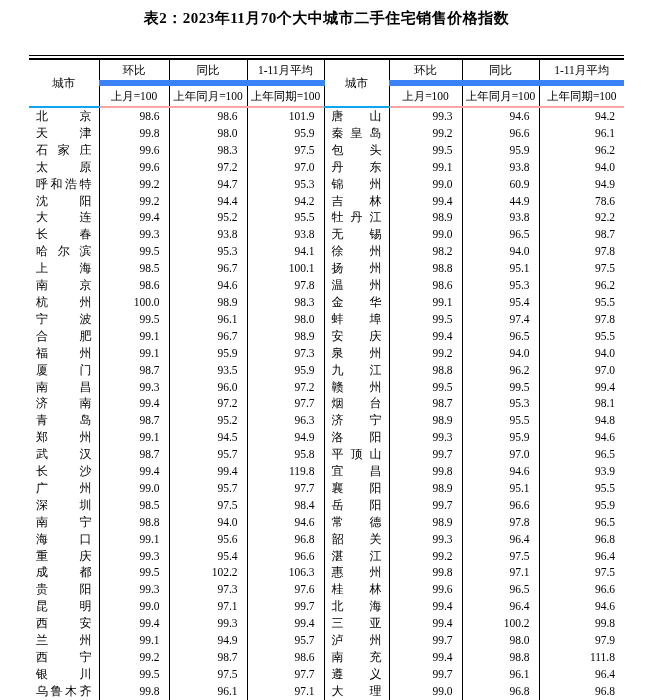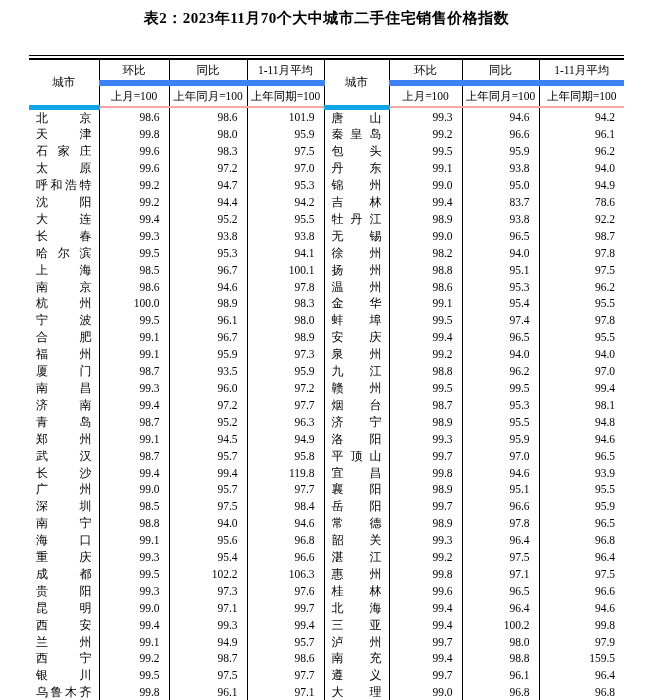--- a/index.html
+++ b/index.html
@@ -50,21 +50,21 @@
   }
   thead th {
     font-size: 11.5px;
     text-align: center;
     height: 20px;
     border-left: 1px solid #000;
   }
   thead th.c1 { border-left: none; }
   thead tr.toprow th.split { border-bottom: 6px solid #3b82f6; }
   thead th { border-bottom: 2px solid #fca5a5; }
-  thead tr.toprow th.cityhead { border-bottom: 5px solid #0ea5e9; }
+  thead tr.toprow th.cityhead { border-bottom: 2px solid #0ea5e9; }
   tbody td {
     height: 16.9px;
     font-size: 11.5px;
     border-left: 1px solid #000;
     line-height: 16.9px;
   }
   tbody td.c1 { border-left: none; }
   tbody td.num {
     text-align: right;
     padding-right: 9px;
@@ -180,35 +180,35 @@
             <td class="city c1">
               <div class="cityname">呼和浩特</div>
             </td>
             <td class="num">99.2</td>
             <td class="num">94.7</td>
             <td class="num">95.3</td>
             <td class="city">
               <div class="cityname">锦州</div>
             </td>
             <td class="num">99.0</td>
-            <td class="num">95.0</td>
+            <td class="num">60.9</td>
             <td class="num">94.9</td>
           </tr>
           <tr>
             <td class="city c1">
               <div class="cityname">沈阳</div>
             </td>
             <td class="num">99.2</td>
             <td class="num">94.4</td>
             <td class="num">94.2</td>
             <td class="city">
               <div class="cityname">吉林</div>
             </td>
             <td class="num">99.4</td>
-            <td class="num">83.7</td>
+            <td class="num">44.9</td>
             <td class="num">78.6</td>
           </tr>
           <tr>
             <td class="city c1">
               <div class="cityname">大连</div>
             </td>
             <td class="num">99.4</td>
             <td class="num">95.2</td>
             <td class="num">95.5</td>
             <td class="city">
@@ -573,21 +573,21 @@
               <div class="cityname">西宁</div>
             </td>
             <td class="num">99.2</td>
             <td class="num">98.7</td>
             <td class="num">98.6</td>
             <td class="city">
               <div class="cityname">南充</div>
             </td>
             <td class="num">99.4</td>
             <td class="num">98.8</td>
-            <td class="num">159.5</td>
+            <td class="num">111.8</td>
           </tr>
           <tr>
             <td class="city c1">
               <div class="cityname">银川</div>
             </td>
             <td class="num">99.5</td>
             <td class="num">97.5</td>
             <td class="num">97.7</td>
             <td class="city">
               <div class="cityname">遵义</div>

